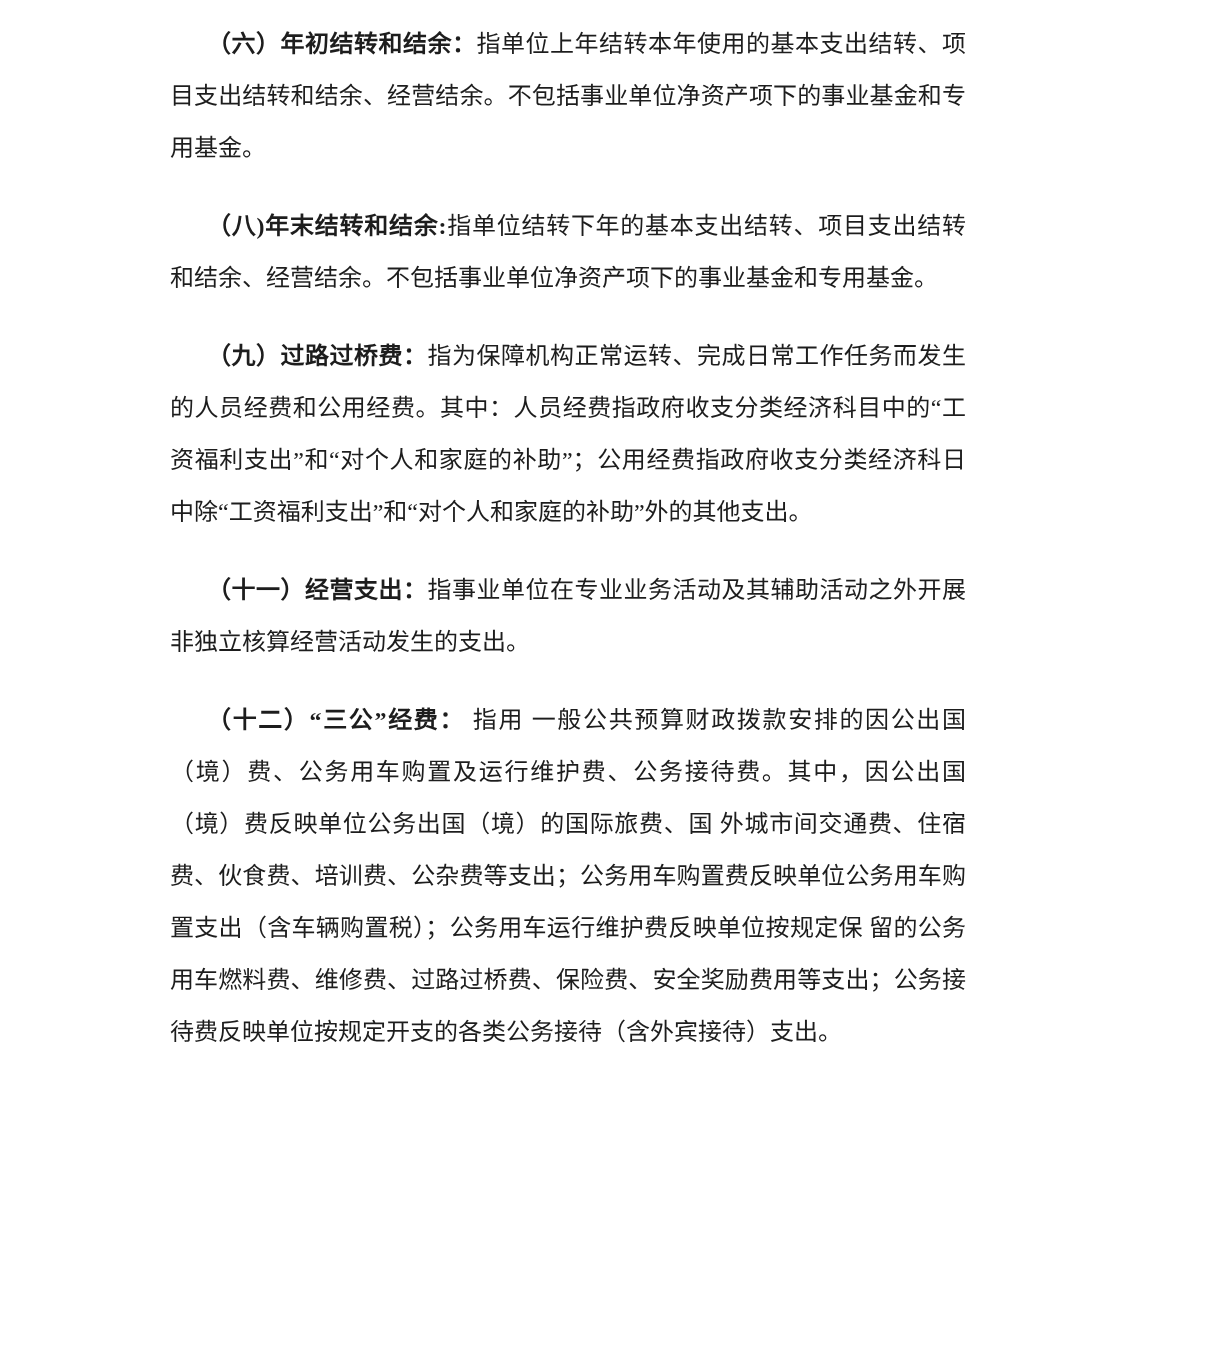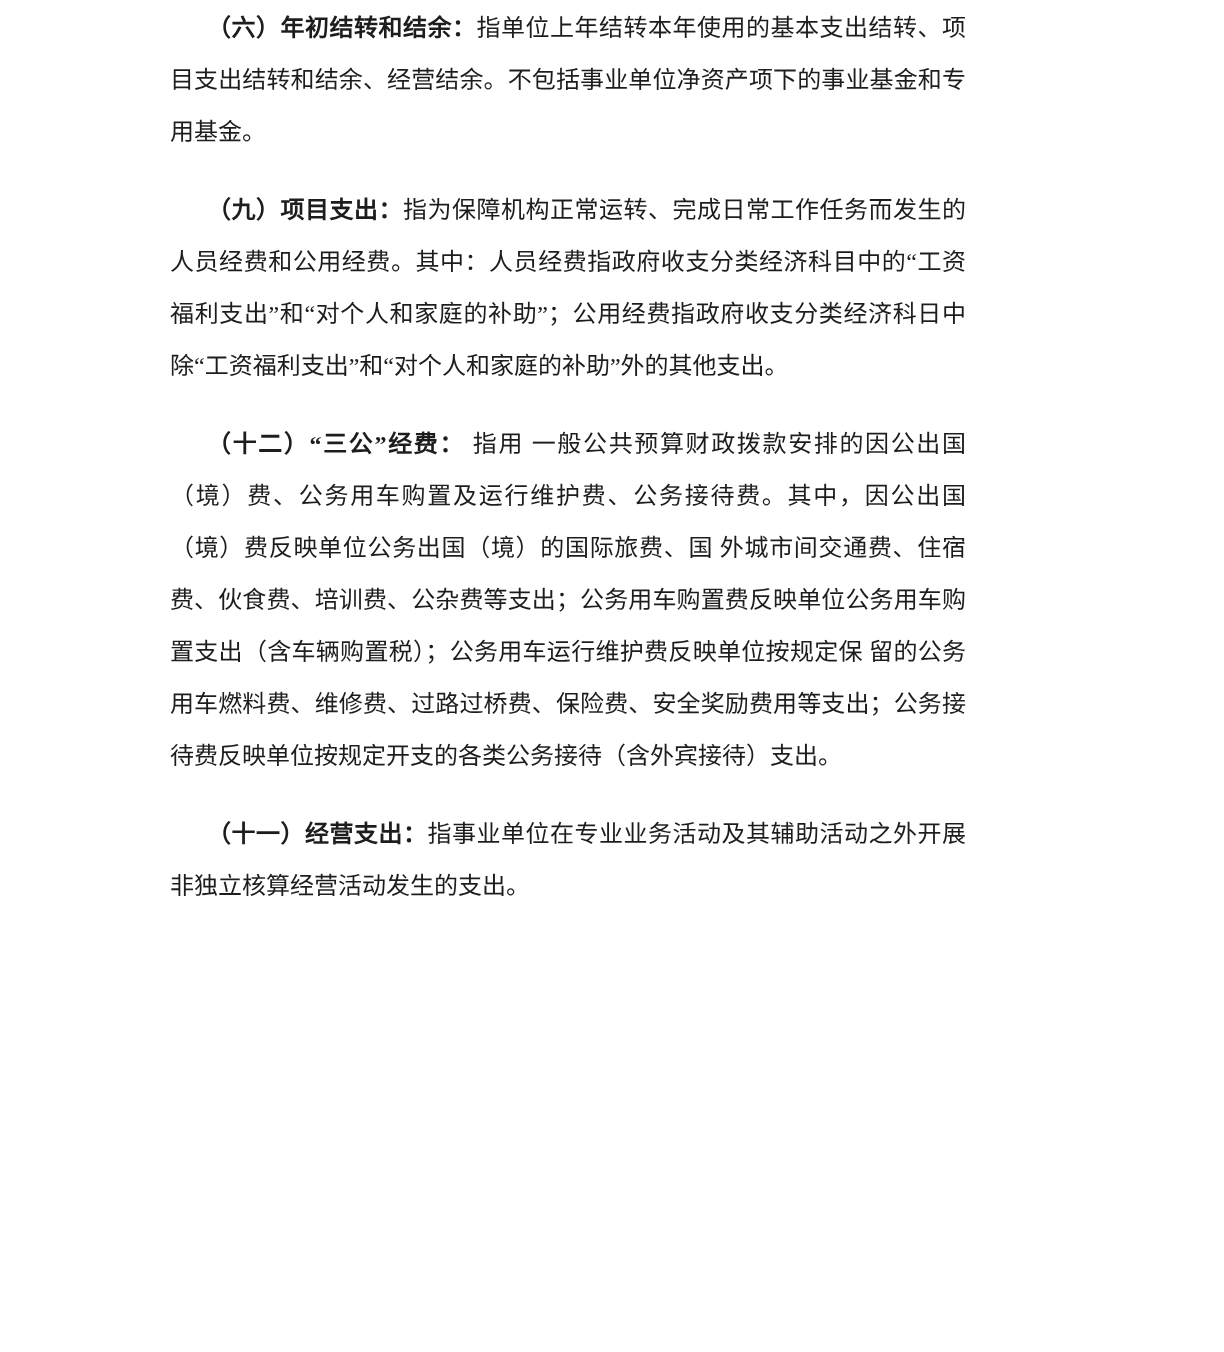--- a/index.html
+++ b/index.html
@@ -9,21 +9,21 @@
   }
   body {
     width: 1224px;
     height: 1352px;
     overflow: hidden;
   }
   .page {
     box-sizing: border-box;
     width: 1132px;
     height: 1352px;
-    padding: 2px 166px 0 170px;
+    padding: 18px 166px 0 170px;
     background: #ffffff;
   }
   .para {
     margin: 0 0 26px 0;
     color: #1d1d1d;
     font-family: "Liberation Serif", "DejaVu Serif", serif;
     font-size: 24px;
     line-height: 52px;
     text-align: justify;
     text-justify: inter-ideograph;
@@ -37,20 +37,21 @@
     font-weight: 700;
   }
 </style>
 </head>
 <body>
 
 <div class="page">
   <p class="para"><span class="head">（六）年初结转和结余：</span><span class="body-text">指单位上年结转本年使用的基本支出结转、项目支出结转和结余、经营结余。不包括事业单位净资产项下的事业基金和专用基金。</span></p>
 
 
+  <p class="para"><span class="head">（八)年末结转和结余:</span><span class="body-text">指单位结转下年的基本支出结转、项目支出结转和结余、经营结余。不包括事业单位净资产项下的事业基金和专用基金。</span></p>
 
-  <p class="para"><span class="head">（九）项目支出：</span><span class="body-text">指为保障机构正常运转、完成日常工作任务而发生的人员经费和公用经费。其中：人员经费指政府收支分类经济科目中的“工资福利支出”和“对个人和家庭的补助”；公用经费指政府收支分类经济科日中除“工资福利支出”和“对个人和家庭的补助”外的其他支出。</span></p>
+  <p class="para"><span class="head">（九）过路过桥费：</span><span class="body-text">指为保障机构正常运转、完成日常工作任务而发生的人员经费和公用经费。其中：人员经费指政府收支分类经济科目中的“工资福利支出”和“对个人和家庭的补助”；公用经费指政府收支分类经济科日中除“工资福利支出”和“对个人和家庭的补助”外的其他支出。</span></p>
 
 
+  <p class="para"><span class="head">（十一）经营支出：</span><span class="body-text">指事业单位在专业业务活动及其辅助活动之外开展非独立核算经营活动发生的支出。</span></p>
+
   <p class="para"><span class="head">（十二）“三公”经费：</span><span class="body-text"> 指用 一般公共预算财政拨款安排的因公出国（境）费、公务用车购置及运行维护费、公务接待费。其中，因公出国（境）费反映单位公务出国（境）的国际旅费、国 外城市间交通费、住宿费、伙食费、培训费、公杂费等支出；公务用车购置费反映单位公务用车购置支出（含车辆购置税）；公务用车运行维护费反映单位按规定保 留的公务用车燃料费、维修费、过路过桥费、保险费、安全奖励费用等支出；公务接待费反映单位按规定开支的各类公务接待（含外宾接待）支出。</span></p>
-
-  <p class="para"><span class="head">（十一）经营支出：</span><span class="body-text">指事业单位在专业业务活动及其辅助活动之外开展非独立核算经营活动发生的支出。</span></p>
 </div>
 
 </body></html>

